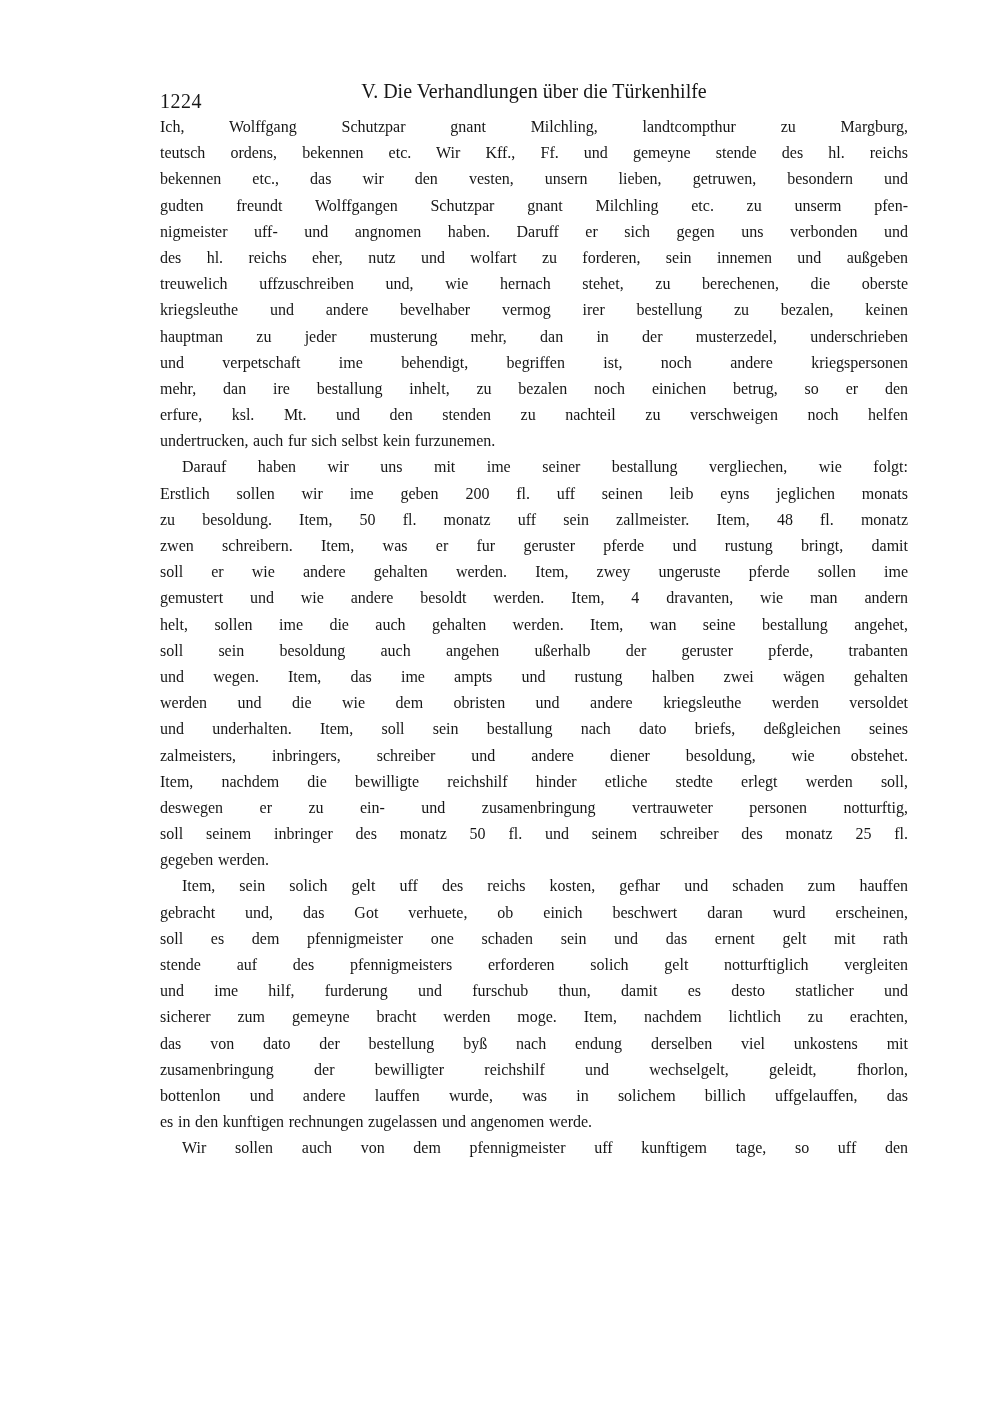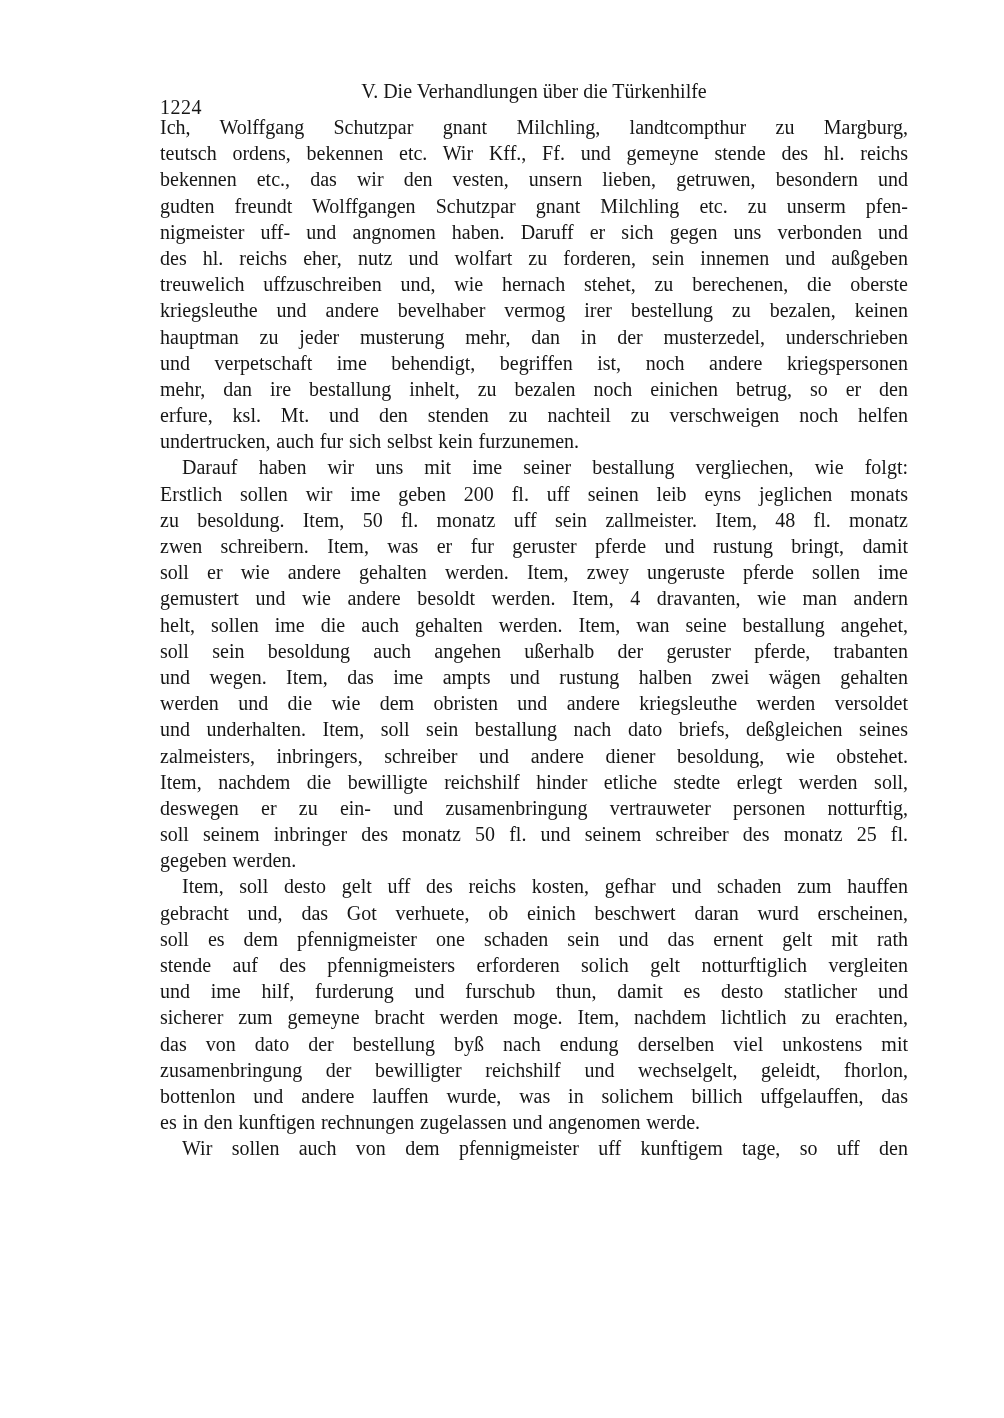--- a/index.html
+++ b/index.html
@@ -17,34 +17,34 @@
     position: absolute;
     top: 78px;
     left: 160px;
     width: 748px;
     height: 26px;
     font-size: 20px;
     line-height: 26px;
   }
   .page-number {
     position: absolute;
-    left: 0; top: 16px;
+    left: 0; top: 10px;
     letter-spacing: 0.5px;
   }
   .running-title {
     position: absolute;
     left: 0; right: 0; top: 0;
     text-align: center;
   }
   .body-text {
     position: absolute;
     top: 114px;
     left: 160px;
     width: 748px;
-    font-size: 20px;
+    font-size: 16px;
   }
   .paragraph { width: 748px; }
   .line {
     height: 26.2px;
     line-height: 26.2px;
     overflow: hidden;
     text-align: justify;
     text-align-last: justify;
     word-spacing: 0.04em;
     white-space: normal;
@@ -92,21 +92,21 @@
         <div class="line">und wegen. Item, das ime ampts und rustung halben zwei wägen gehalten</div>
         <div class="line">werden und die wie dem obristen und andere kriegsleuthe werden versoldet</div>
         <div class="line">und underhalten. Item, soll sein bestallung nach dato briefs, deßgleichen seines</div>
         <div class="line">zalmeisters, inbringers, schreiber und andere diener besoldung, wie obstehet.</div>
         <div class="line">Item, nachdem die bewilligte reichshilf hinder etliche stedte erlegt werden soll,</div>
         <div class="line">deswegen er zu ein- und zusamenbringung vertrauweter personen notturftig,</div>
         <div class="line">soll seinem inbringer des monatz 50 fl. und seinem schreiber des monatz 25 fl.</div>
         <div class="line final">gegeben werden.</div>
       </div>
       <div class="paragraph">
-        <div class="line indent-first">Item, soll desto gelt uff des reichs kosten, gefhar und schaden zum hauffen</div>
+        <div class="line indent-first">Item, sein solich gelt uff des reichs kosten, gefhar und schaden zum hauffen</div>
         <div class="line">gebracht und, das Got verhuete, ob einich beschwert daran wurd erscheinen,</div>
         <div class="line">soll es dem pfennigmeister one schaden sein und das ernent gelt mit rath</div>
         <div class="line">stende auf des pfennigmeisters erforderen solich gelt notturftiglich vergleiten</div>
         <div class="line">und ime hilf, furderung und furschub thun, damit es desto statlicher und</div>
         <div class="line">sicherer zum gemeyne bracht werden moge. Item, nachdem lichtlich zu erachten,</div>
         <div class="line">das von dato der bestellung byß nach endung derselben viel unkostens mit</div>
         <div class="line">zusamenbringung der bewilligter reichshilf und wechselgelt, geleidt, fhorlon,</div>
         <div class="line">bottenlon und andere lauffen wurde, was in solichem billich uffgelauffen, das</div>
         <div class="line final">es in den kunftigen rechnungen zugelassen und angenomen werde.</div>
       </div>

